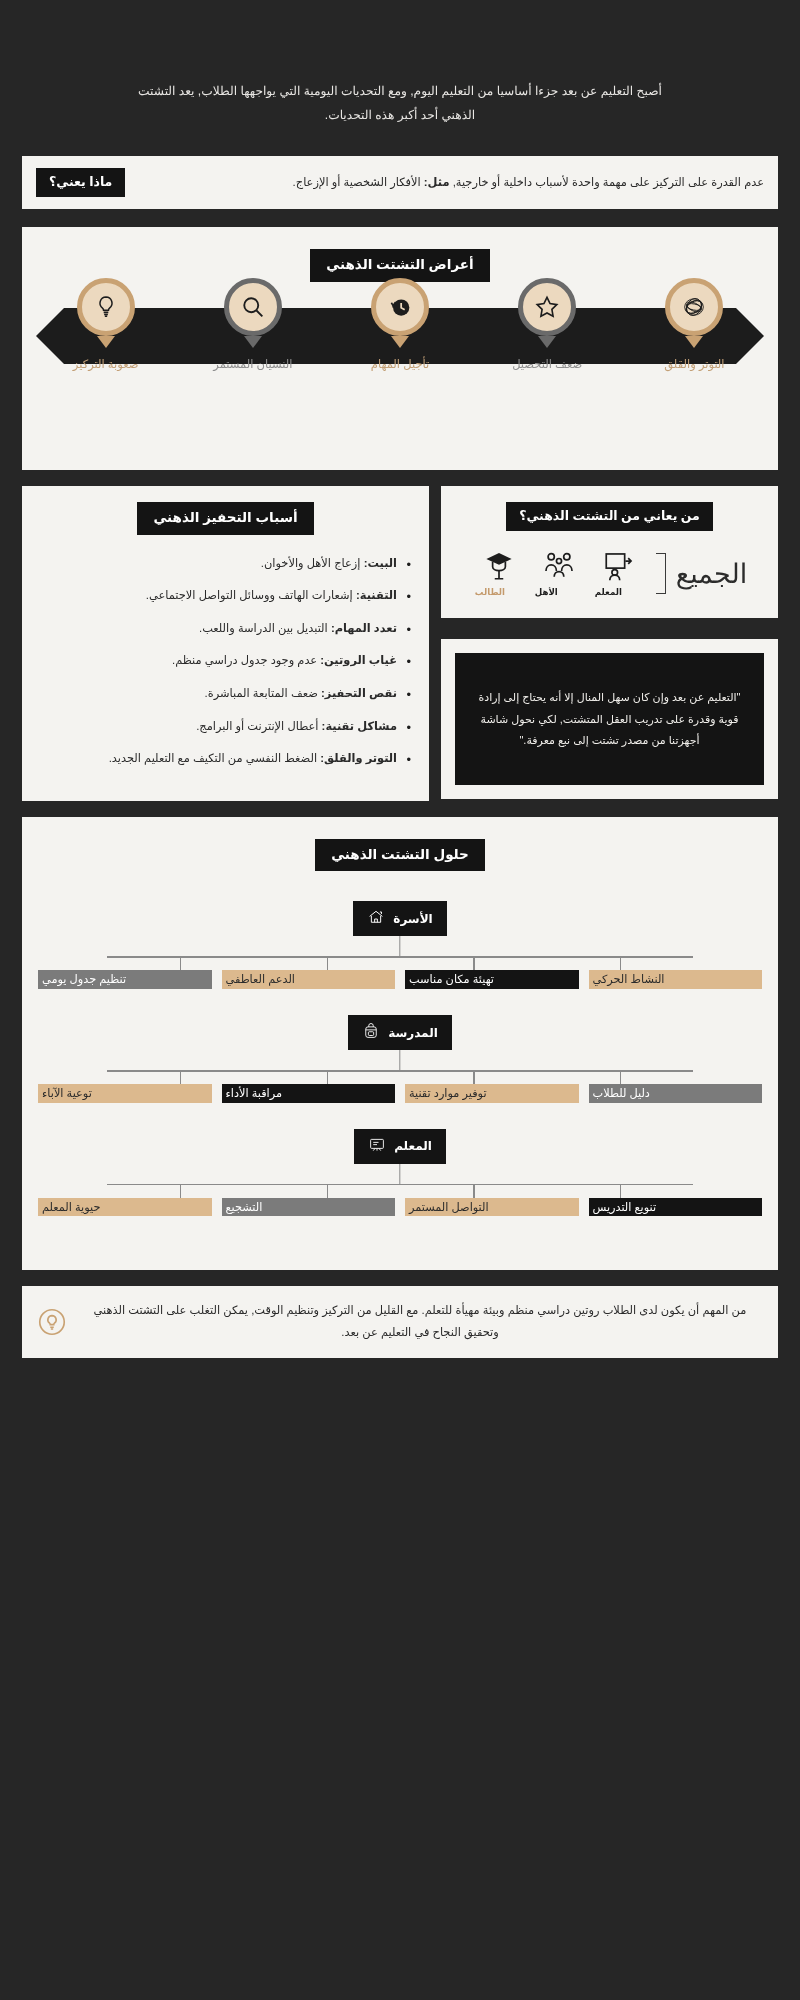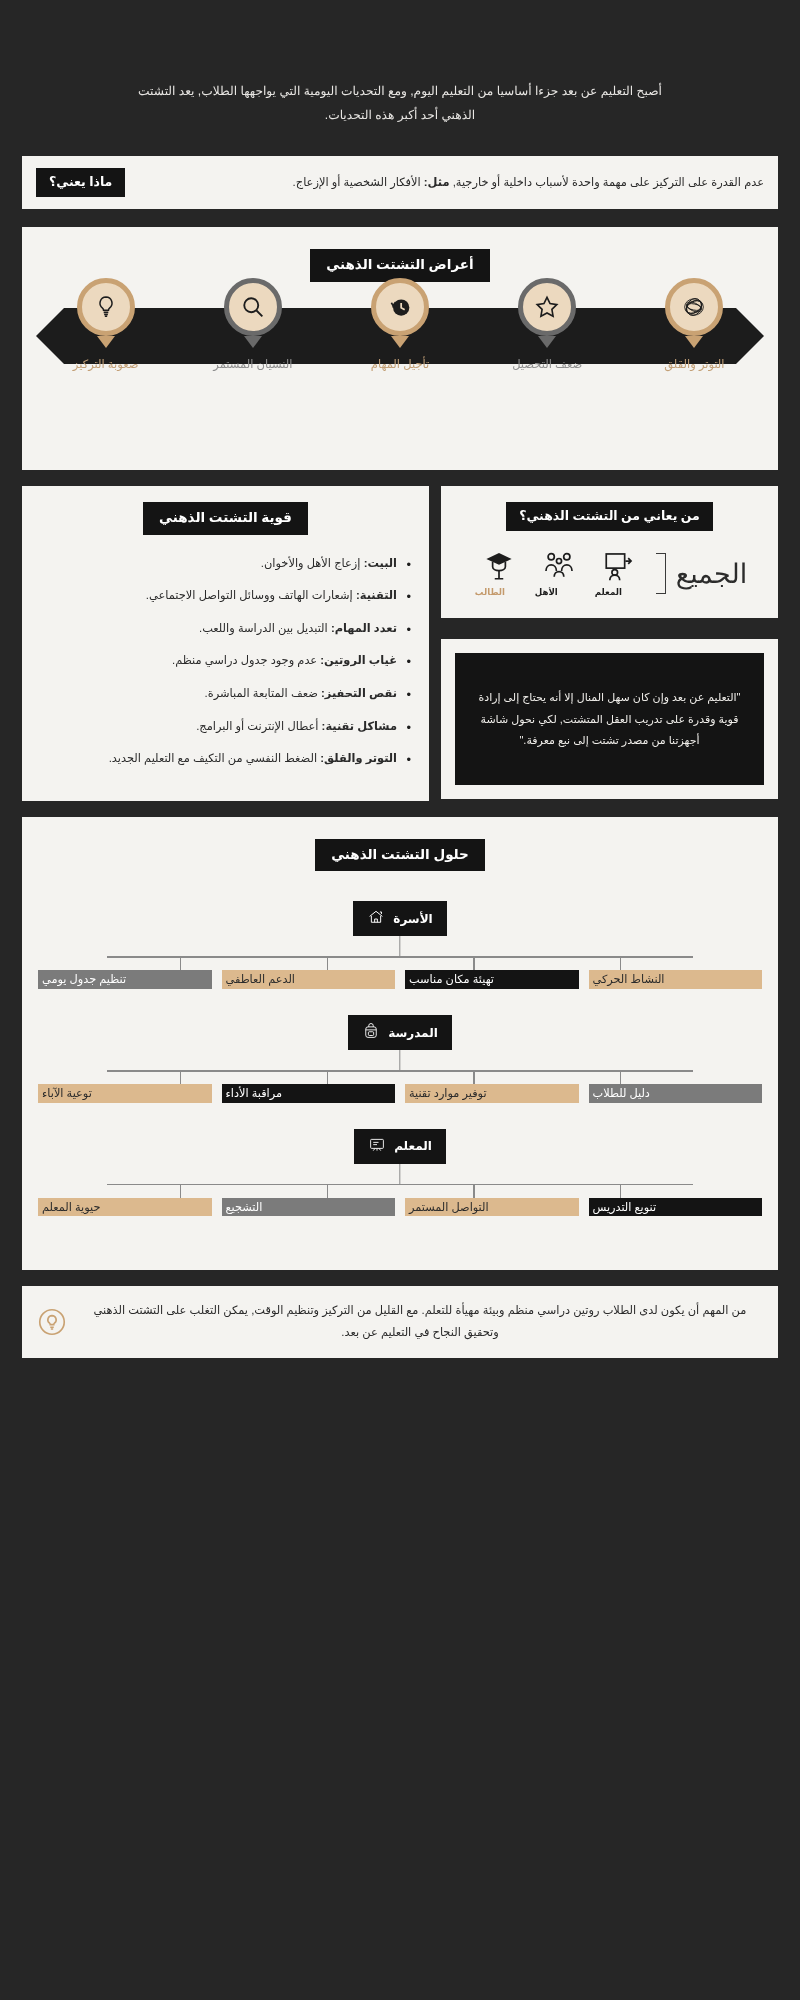--- a/index.html
+++ b/index.html
@@ -390,21 +390,21 @@
       </div>
 
       <div class="quote">
         <div class="quote-inner">"التعليم عن بعد وإن كان سهل المنال إلا أنه يحتاج إلى إرادة قوية وقدرة على تدريب العقل المتشتت, لكي نحول شاشة أجهزتنا من مصدر تشتت إلى نبع معرفة."</div>
       </div>
     </div>
 
     <div class="col-left">
       <div class="causes">
         <div class="title-wrap">
-          <span class="badge badge-lg">قوية التشتت الذهني</span>
+          <span class="badge badge-lg">أسباب التحفيز الذهني</span>
         </div>
         <ul id="causes-list">
             <li><b>البيت:</b><span> إزعاج الأهل والأخوان.</span></li>
             <li><b>التقنية:</b><span> إشعارات الهاتف ووسائل التواصل الاجتماعي.</span></li>
             <li><b>تعدد المهام:</b><span> التبديل بين الدراسة واللعب.</span></li>
             <li><b>غياب الروتين:</b><span> عدم وجود جدول دراسي منظم.</span></li>
             <li><b>نقص التحفيز:</b><span> ضعف المتابعة المباشرة.</span></li>
             <li><b>مشاكل تقنية:</b><span> أعطال الإنترنت أو البرامج.</span></li>
             <li><b>التوتر والقلق:</b><span> الضغط النفسي من التكيف مع التعليم الجديد.</span></li>
           </ul>

